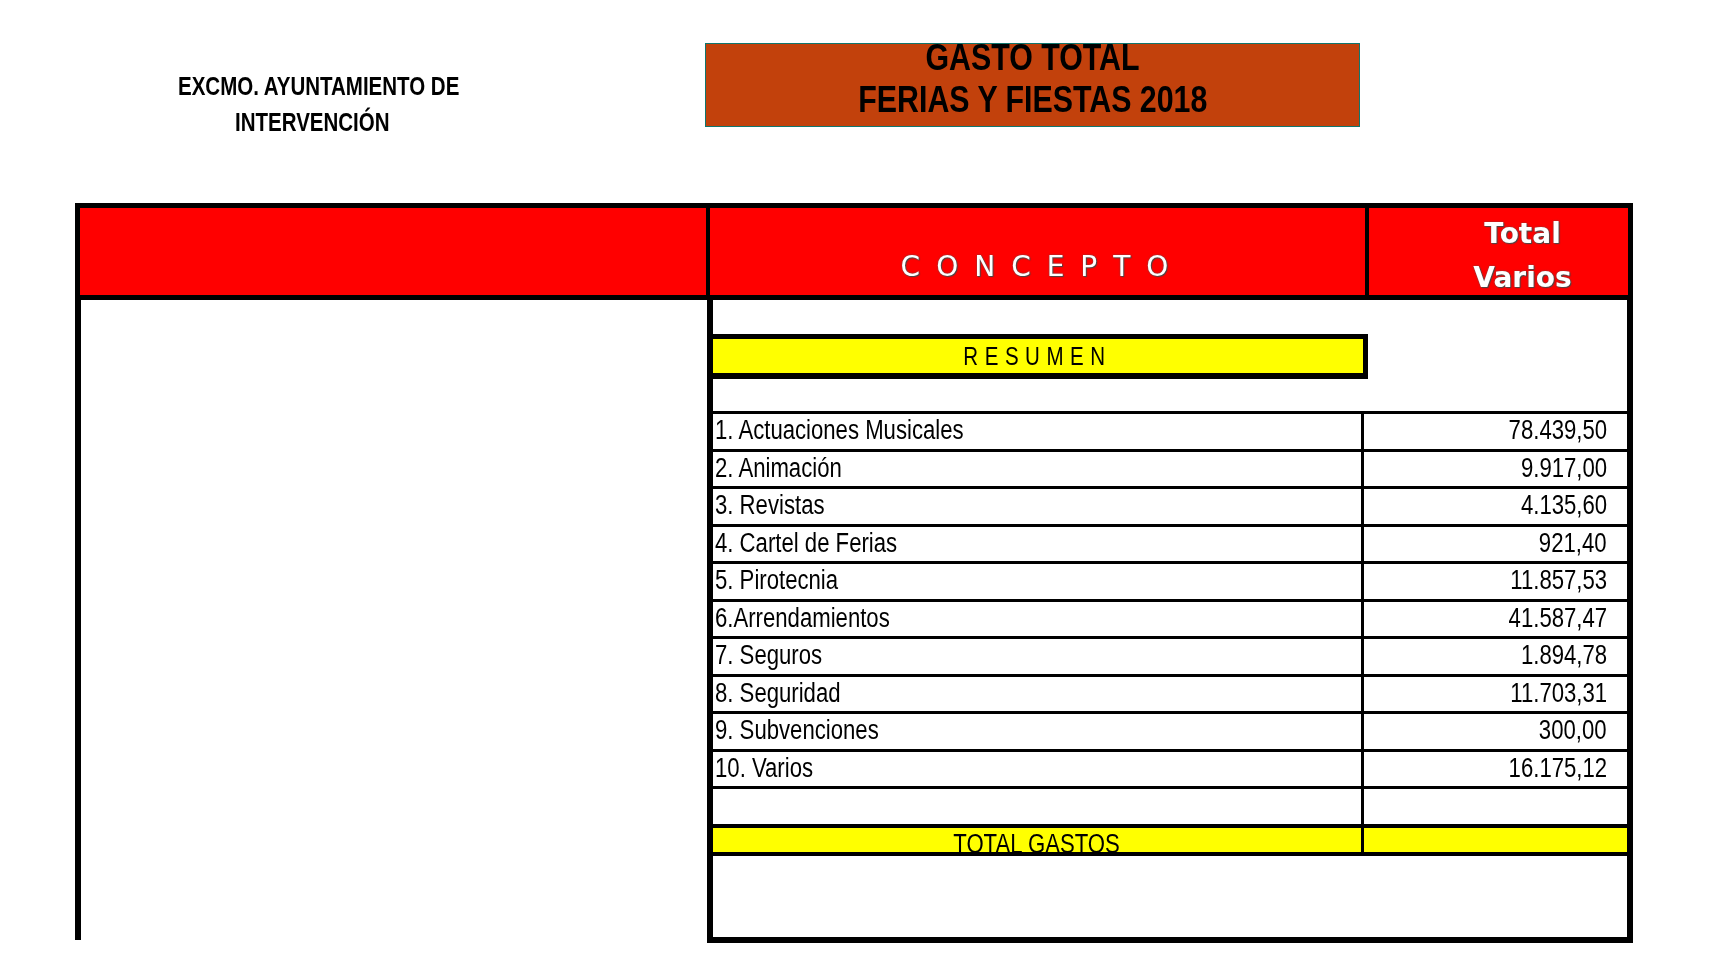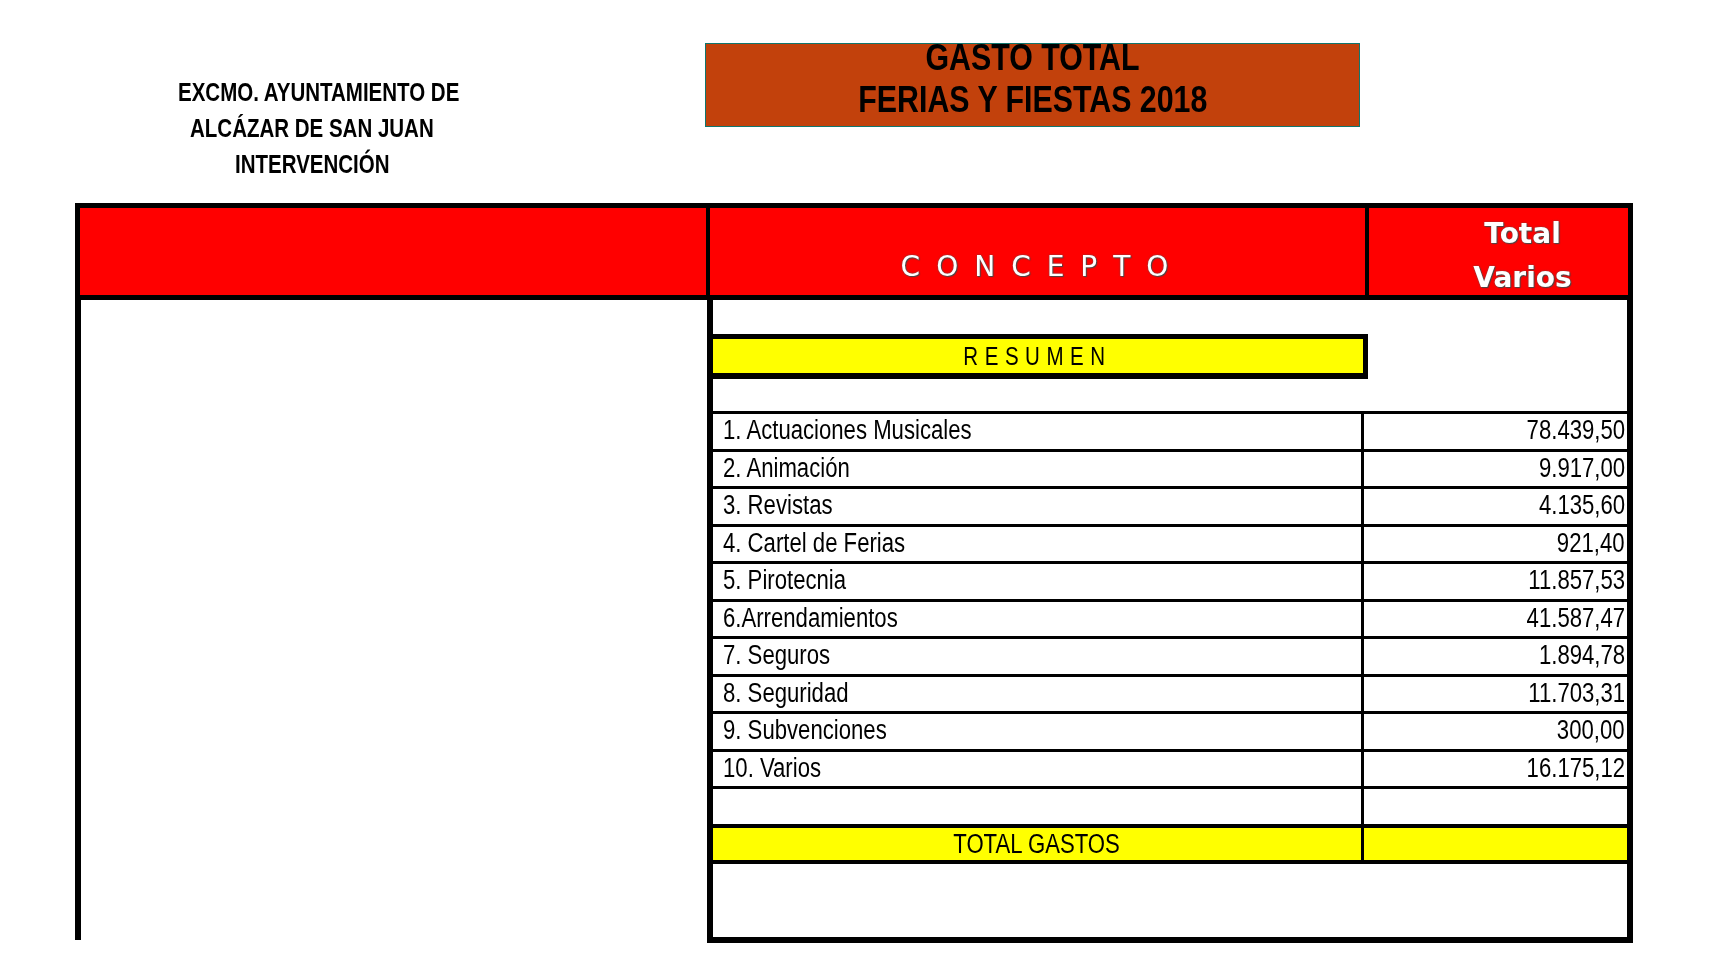--- a/index.html
+++ b/index.html
@@ -31,21 +31,21 @@
       transform: scaleX(0.82);
       transform-origin: right center;
       display: inline-block;
       white-space: nowrap;
     }
 
     
     .org {
       position: absolute;
       left: 150px;
-      top: 74px;
+      top: 68px;
       width: 350px;
       font-weight: bold;
       font-size: 25px;
       line-height: 36px;
     }
     .org .line {
       display: block;
       position: relative;
       height: 36px;
     }
@@ -166,47 +166,46 @@
       border-top: 3px solid #000;
       box-sizing: border-box;
       display: flex;
     }
     .row .c-label {
       width: 651px;
       border-right: 3px solid #000;
       box-sizing: border-box;
       font-size: 27px;
       line-height: 33px;
-      padding-left: 10px;
+      padding-left: 2px;
       overflow: visible;
     }
     .row .c-value {
       flex: 1;
       text-align: right;
       font-size: 27px;
       line-height: 33px;
-      padding-right: 2px;
+      padding-right: 20px;
     }
     .row.total {
       background: #ffff00;
       border-top: 4px solid #000;
       border-bottom: 4px solid #000;
-      height: 40px;
+      height: 32px;
     }
     .row.total .c-label {
       text-align: center;
       padding-left: 0;
     }
   </style>
 </head>
 <body>
 
 <div class="org">
   <span class="line l1"><span class="narrow">EXCMO. AYUNTAMIENTO DE</span></span>
-  <span class="line l2"><span class="narrow">ALCÁZAR DE SAN JUAN</span></span>
   <span class="line l3"><span class="narrow">INTERVENCIÓN</span></span>
 </div>
 
 <div class="title-box">
   <span class="t1"><span class="narrow-c">GASTO  TOTAL</span></span>
   <span class="t2"><span class="narrow-c">FERIAS Y FIESTAS 2018</span></span>
 </div>
 
 <div class="hdr">
   <div class="hdr-sep" style="left:626px;"></div>

